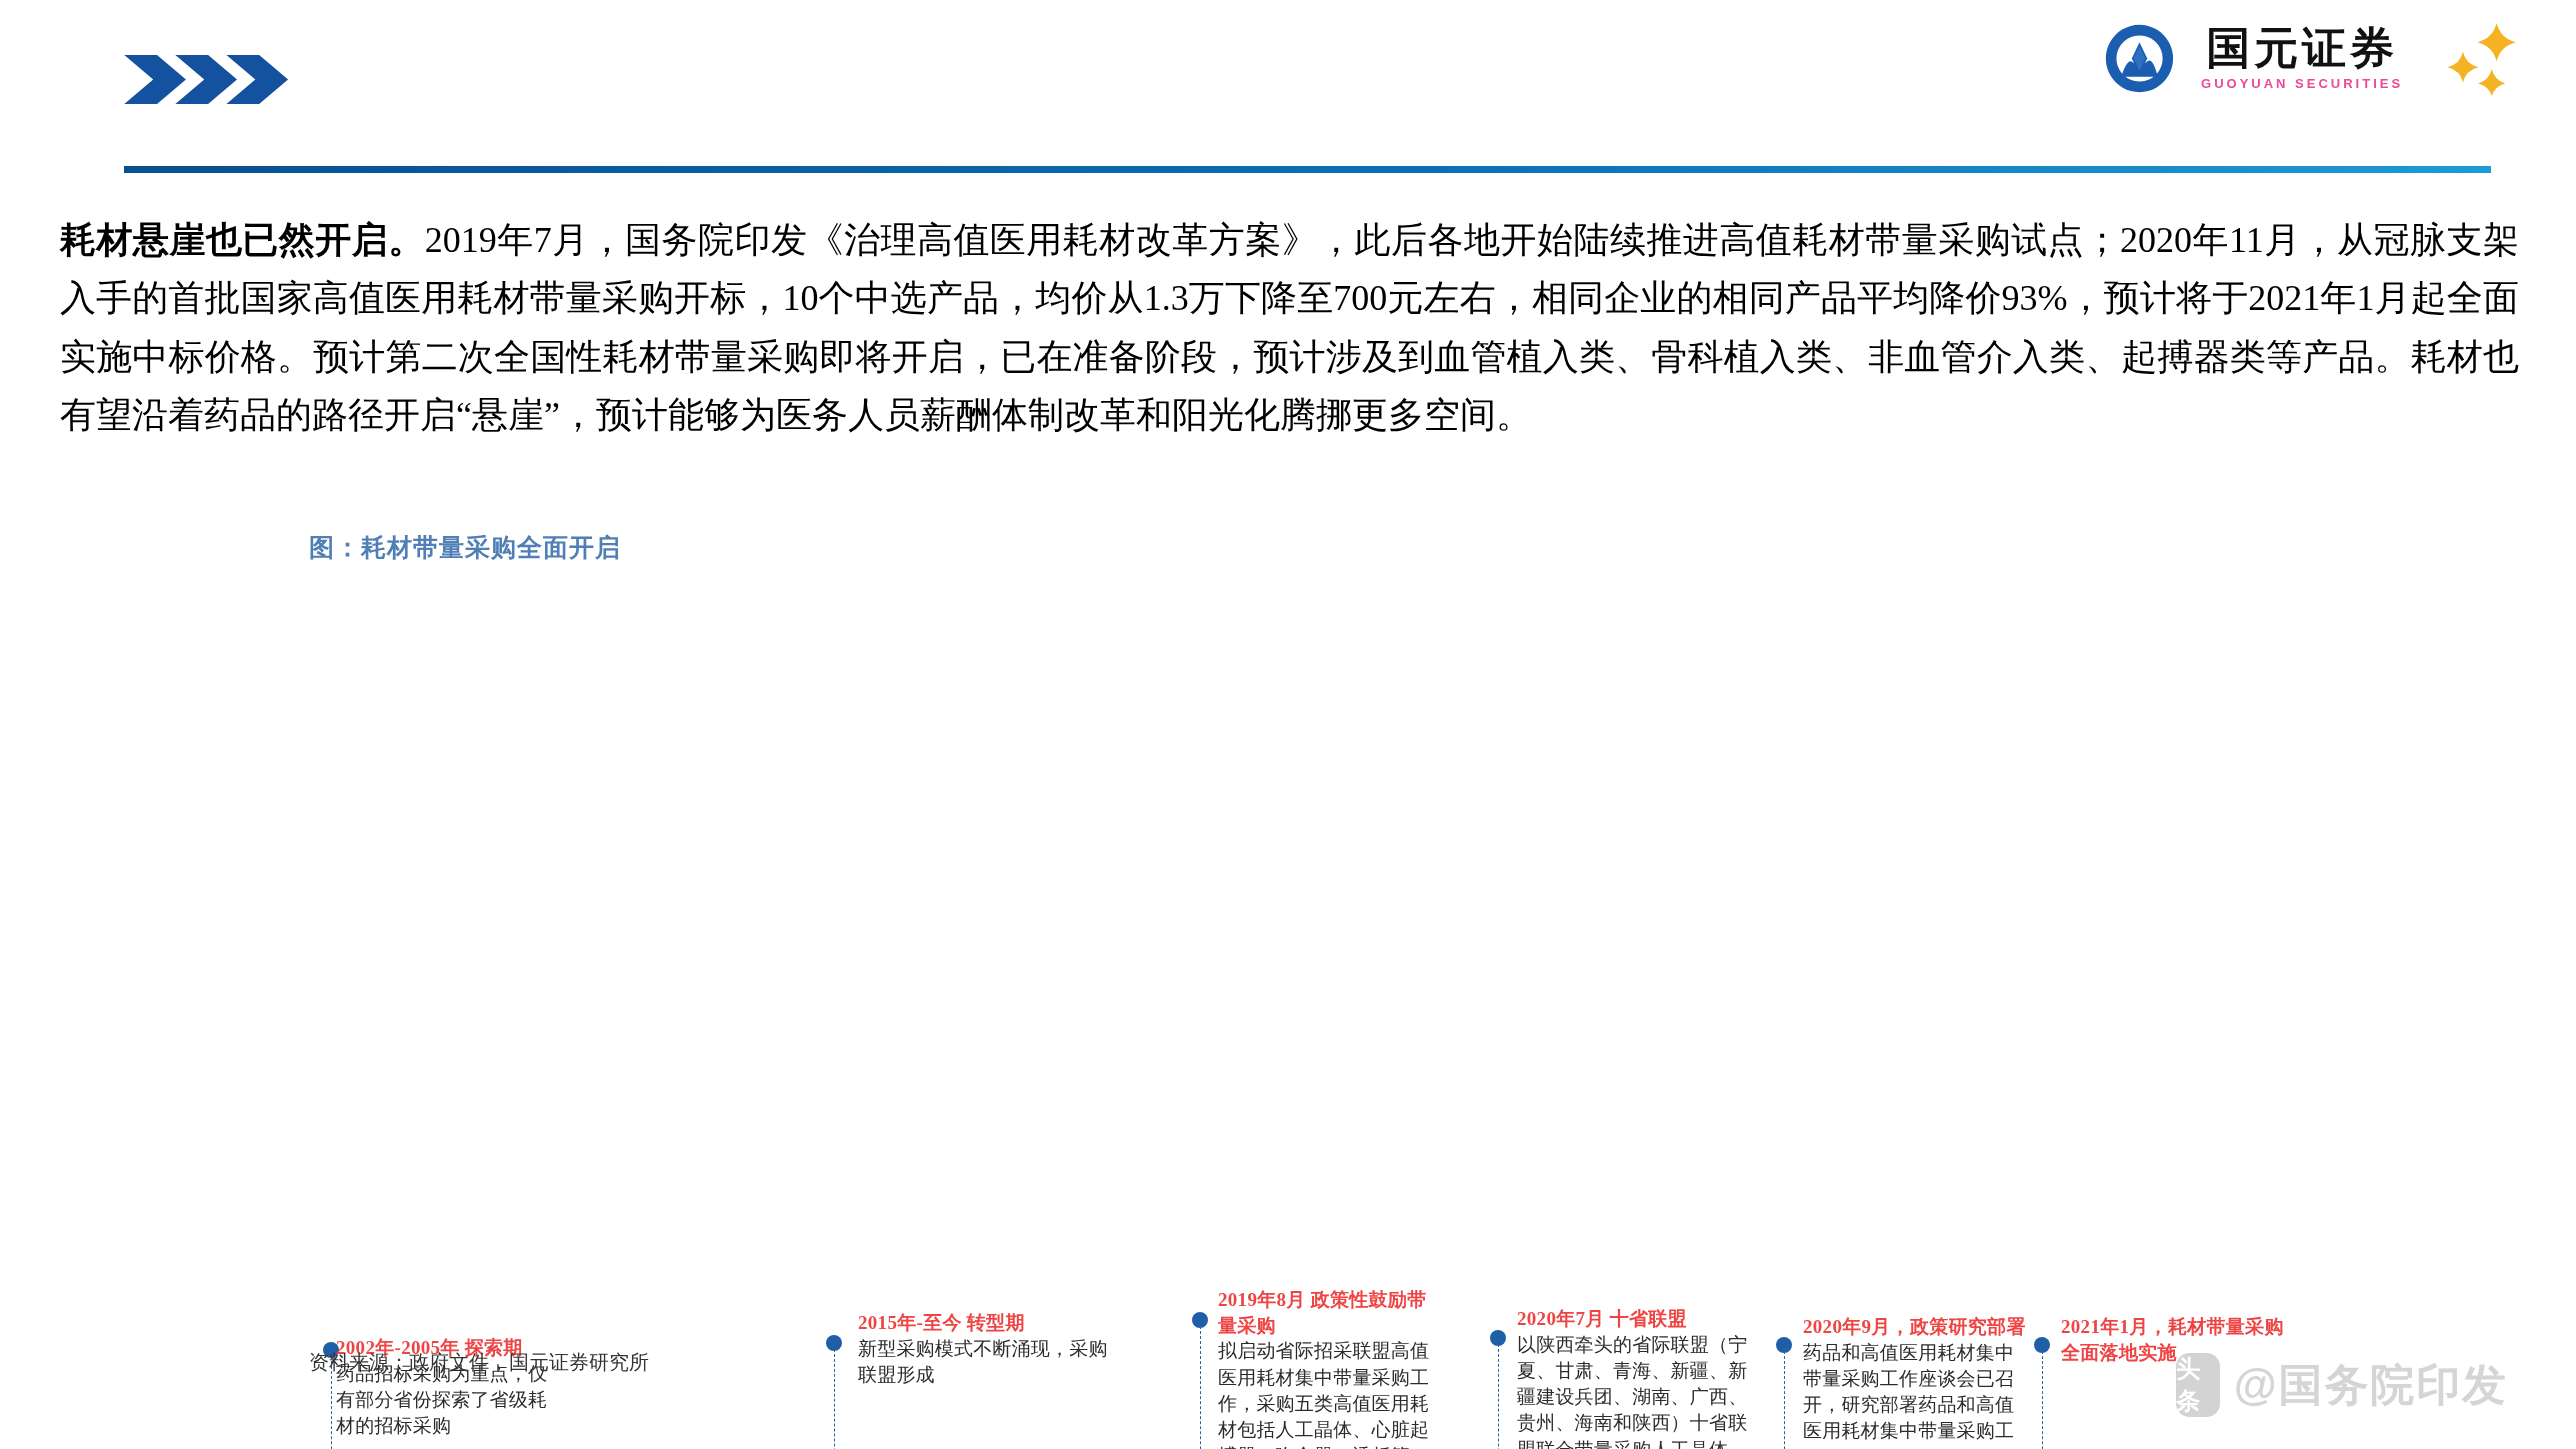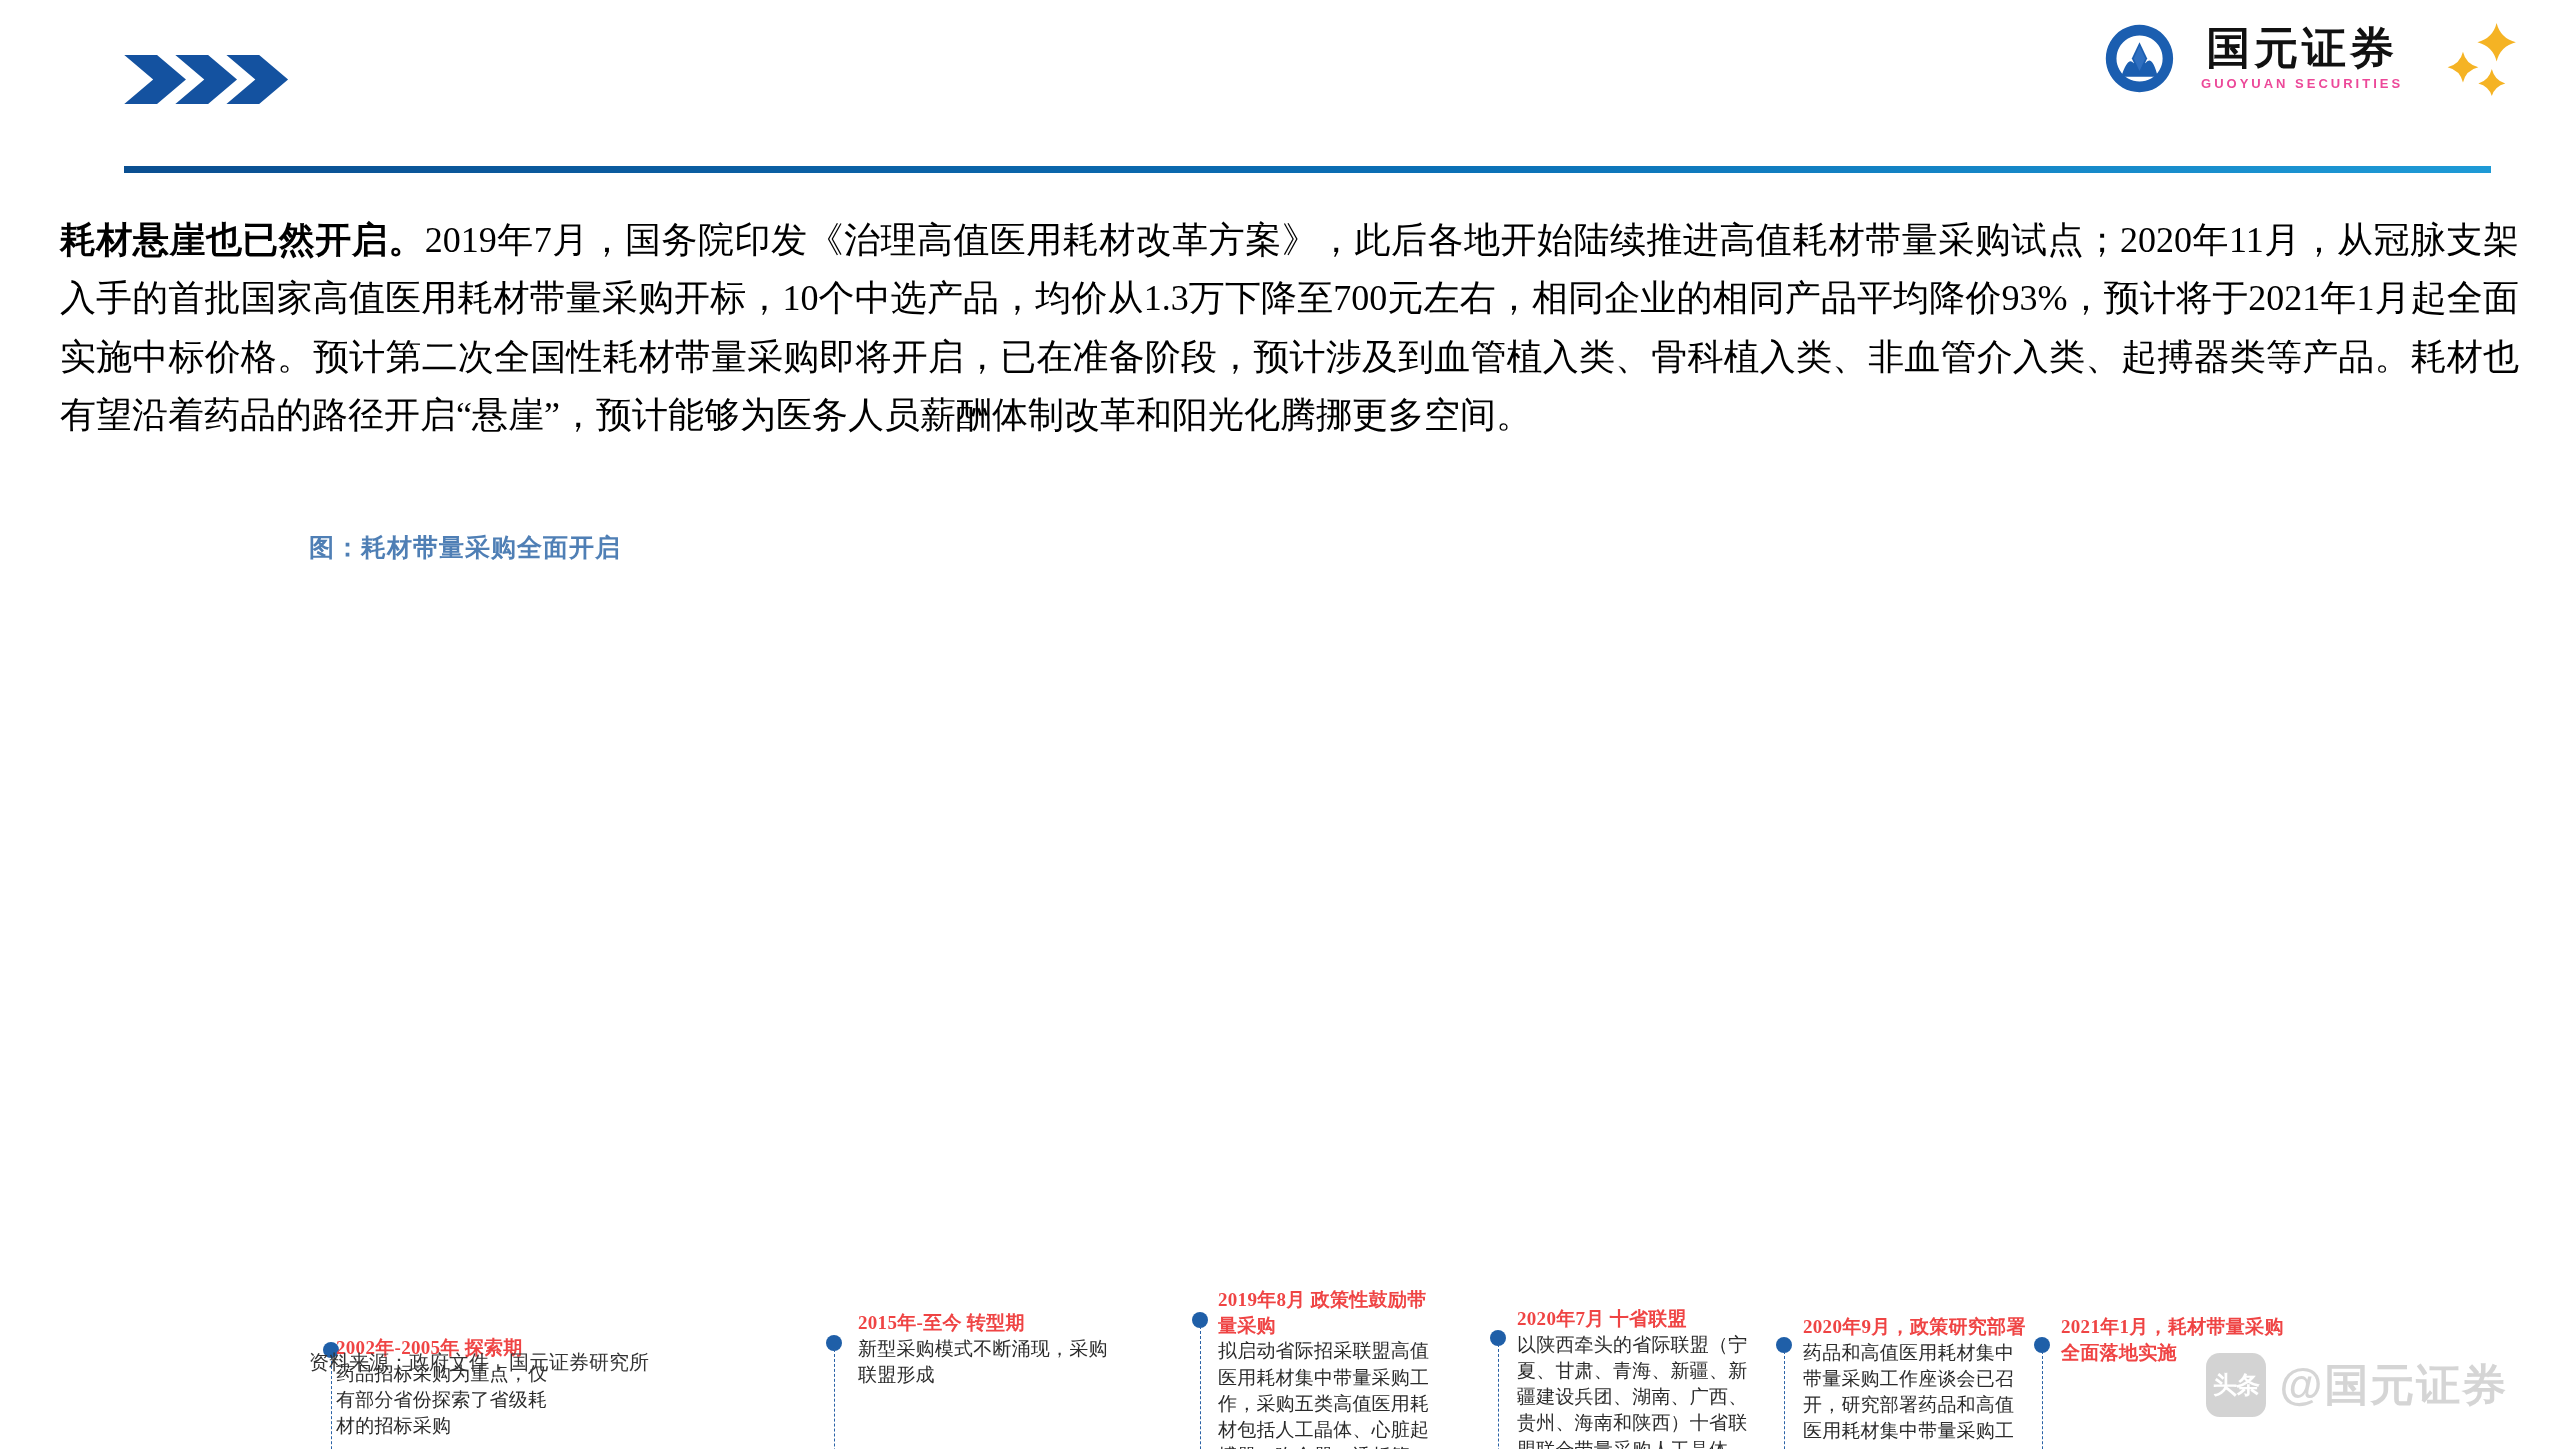--- a/index.html
+++ b/index.html
@@ -51,21 +51,21 @@
   .blk{position:absolute;}
   .blk .ttl{font-size:19px;font-weight:700;color:#ef4444;line-height:1.35;
     letter-spacing:0.3px;}
   .blk .bdy{font-size:19px;color:#2b2b2b;line-height:1.38;letter-spacing:0.2px;}
 
   
   .src{position:absolute;left:309px;top:1349px;font-size:20px;color:#333;text-align:right;}
   .disc{position:absolute;left:60px;top:1394px;font-size:29px;color:#1a5aa8;font-weight:700;}
   .wm{position:absolute;right:68px;top:1353px;display:flex;align-items:center;gap:13.5px;
       opacity:.92;}
-  .wm-badge{width:60px;height:64px;border-radius:13.5px;background:#d0d0d0;color:#fff;
+  .wm-badge{width:44px;height:64px;border-radius:13.5px;background:#d0d0d0;color:#fff;
       font-size:24px;font-weight:700;display:flex;align-items:center;justify-content:center;
       letter-spacing:-1px;font-family:"Liberation Sans","DejaVu Sans",sans-serif;}
   .wm-text{font-size:44px;font-weight:700;color:#d2d2d2;letter-spacing:1.9px;
       font-family:"Liberation Sans","DejaVu Sans",sans-serif;}
 </style>
 </head>
 <body>
 
 <div class="page">
 
@@ -183,17 +183,17 @@
     <div class="node" style="left:1123px;top:1377px;">
       
       
     </div>
 
   </div>
 
   <div class="src">资料来源：政府文件，国元证券研究所</div>
   <div class="wm">
     <div class="wm-badge">头条</div>
-    <div class="wm-text">@国元证券</div>
+    <div class="wm-text">@国务院印发</div>
   </div>
 
 </div>
 
 
 </body></html>

